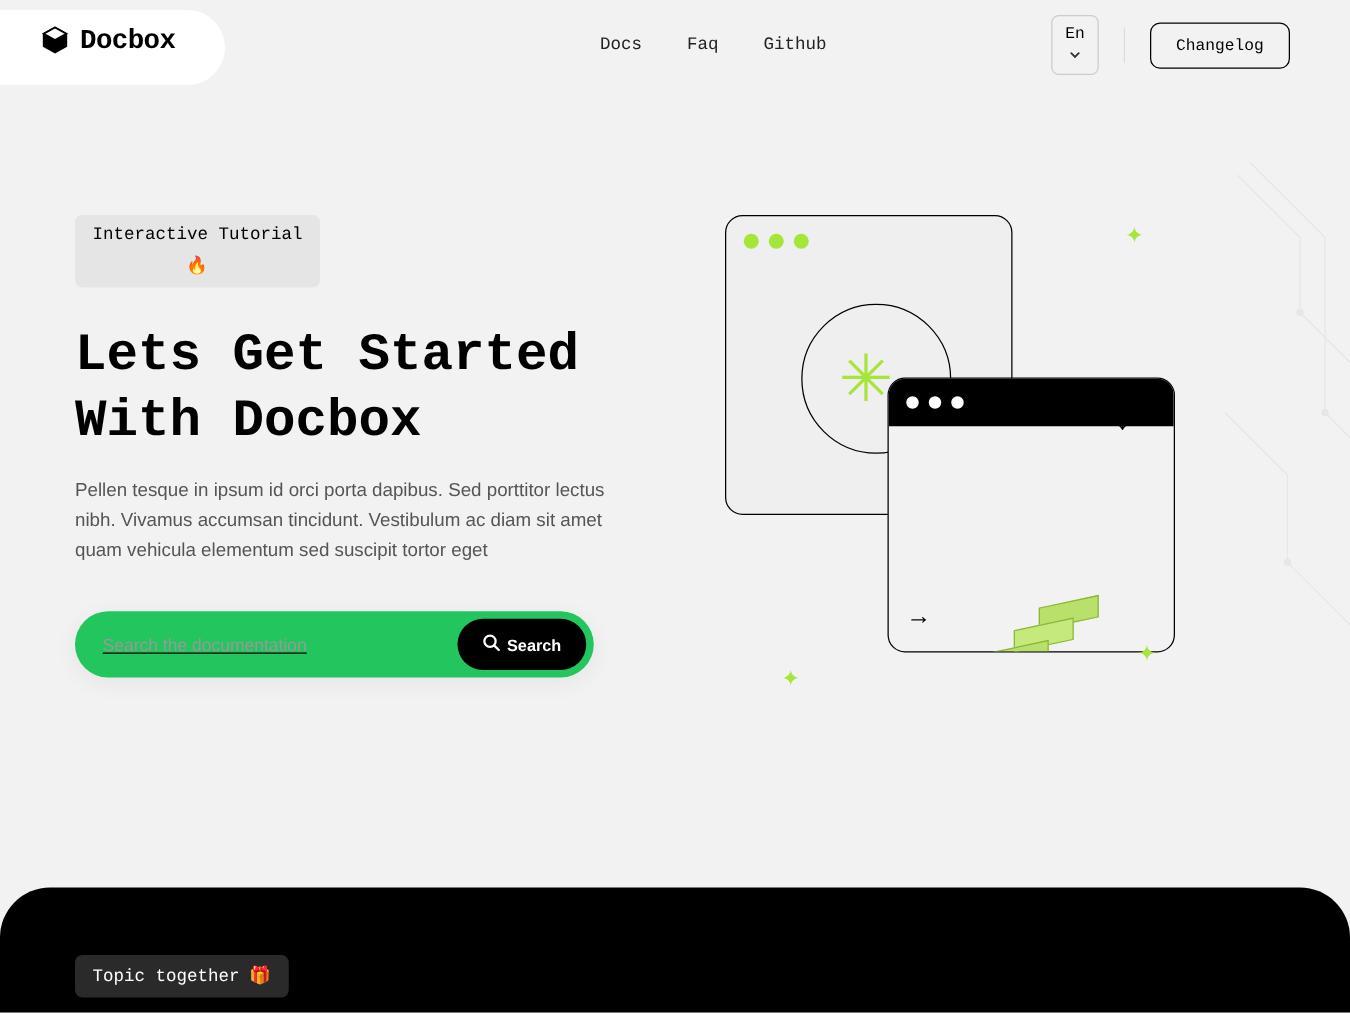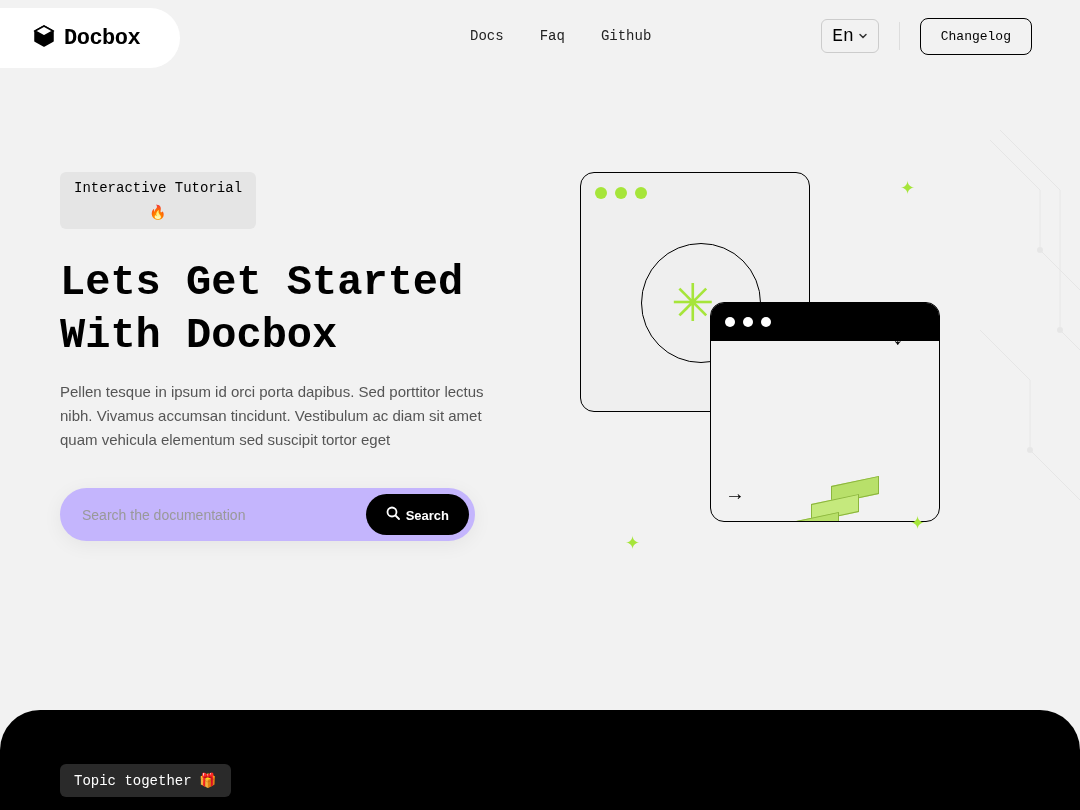--- a/index.html
+++ b/index.html
@@ -19,39 +19,39 @@
   align-items: center;
   justify-content: space-between;
   padding: 16px 48px 16px 0;
   height: 72px;
 }
 .logo-wrap {
   background: #fff;
   padding: 12px 40px 12px 32px;
   border-radius: 0 30px 30px 0;
   display: flex;
-  align-items: center;
   gap: 8px;
   margin-left: 0;
   height: 60px;
   margin-top: 4px;
 }
 .logo-text { font-size: 22px; font-weight: 700; letter-spacing: -0.5px; font-family: "Courier New", monospace; }
 .nav-links { display: flex; gap: 36px; margin-left: 120px;}
 .nav-link { font-size: 14px; color: #222; text-decoration: none; cursor: pointer; }
 .header-right { display: flex; align-items: center; gap: 20px; }
 .lang-select {
   border: 1px solid #ccc;
   border-radius: 6px;
   padding: 6px 10px;
-  font-size: 18px;
+  font-size: 13px;
   display: flex;
   align-items: center;
   gap: 4px;
   cursor: pointer;
+  flex-direction: column;
 }
 .divider { width: 1px; height: 28px; background: #ddd; }
 .btn-outline {
   border: 1.5px solid #000;
   border-radius: 8px;
   padding: 10px 20px;
   font-size: 13px;
   background: transparent;
   cursor: pointer;
 }
@@ -92,25 +92,26 @@
 }
 .hero-desc {
   font-size: 15px;
   color: #555;
   line-height: 1.6;
   margin-bottom: 36px;
 }
 .search-box {
   display: flex;
   align-items: center;
-  background: #c4b5fd;
+  background: #22c55e;
   border-radius: 30px;
   padding: 6px 6px 6px 22px;
   box-shadow: 0 4px 20px rgba(0,0,0,0.06);
   max-width: 415px;
+  text-decoration: underline;
 }
 .search-input {
   flex: 1;
   border: none;
   outline: none;
   font-size: 14px;
   color: #333;
   background: transparent;
 }
 .search-input::placeholder { color: #999; }

